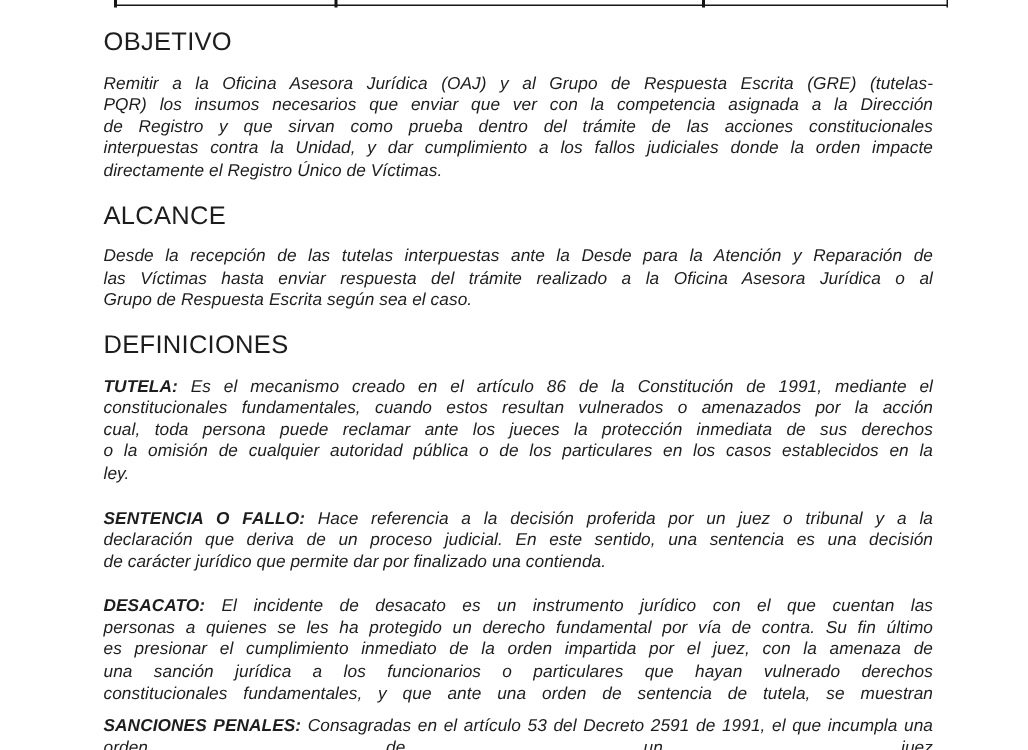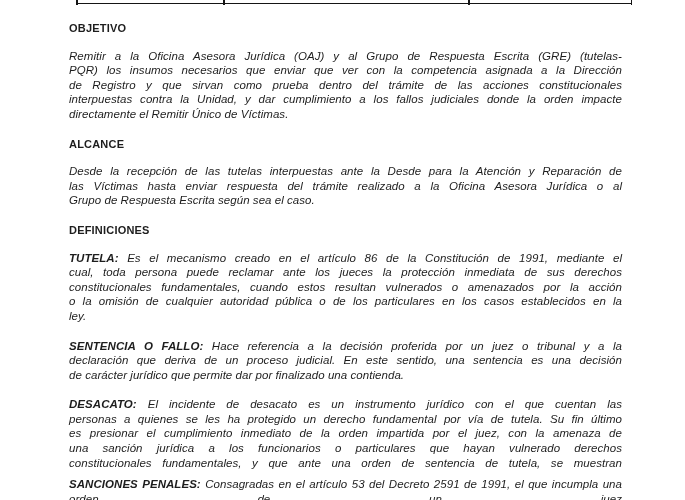--- a/index.html
+++ b/index.html
@@ -28,21 +28,21 @@
   }
   
   #doc {
     position: absolute; left: 69px; top: 21px;
     width: 553px;
     font-size: 11.5px;
     line-height: 14.6px;
     letter-spacing: 0.05px;
   }
   h2.heading {
-    font-size: 11px; font-weight: bold;
+    font-size: 17px; font-weight: normal;
     margin: 0 0 13px 0;
     letter-spacing: 0.2px;
   }
   .para { margin: 0 0 15px 0; }
   .para.clipped { margin-top: -8px; }
   .line { text-align: justify; text-align-last: justify; font-style: italic; }
   .line.last { text-align-last: left; }
   .lead { font-weight: bold; }
 </style>
 </head>
@@ -58,44 +58,44 @@
   </div>
 </div>
 
 <div id="doc">
     <h2 class="heading">OBJETIVO</h2>
     <div class="para">
       <div class="line">Remitir a la Oficina Asesora Jurídica (OAJ) y al Grupo de Respuesta Escrita (GRE) (tutelas-</div>
       <div class="line">PQR) los insumos necesarios que enviar que ver con la competencia asignada a la Dirección</div>
       <div class="line">de Registro y que sirvan como prueba dentro del trámite de las acciones constitucionales</div>
       <div class="line">interpuestas contra la Unidad, y dar cumplimiento a los fallos judiciales donde la orden impacte</div>
-      <div class="line last">directamente el Remitir Único de Víctimas.</div>
+      <div class="line last">directamente el Registro Único de Víctimas.</div>
     </div>
     <h2 class="heading">ALCANCE</h2>
     <div class="para">
       <div class="line">Desde la recepción de las tutelas interpuestas ante la Desde para la Atención y Reparación de</div>
       <div class="line">las Víctimas hasta enviar respuesta del trámite realizado a la Oficina Asesora Jurídica o al</div>
       <div class="line last">Grupo de Respuesta Escrita según sea el caso.</div>
     </div>
     <h2 class="heading">DEFINICIONES</h2>
     <div class="para">
       <div class="line"><b class="lead">TUTELA: </b>Es el mecanismo creado en el artículo 86 de la Constitución de 1991, mediante el</div>
+      <div class="line">constitucionales fundamentales, cuando estos resultan vulnerados o amenazados por la acción</div>
       <div class="line">cual, toda persona puede reclamar ante los jueces la protección inmediata de sus derechos</div>
-      <div class="line">constitucionales fundamentales, cuando estos resultan vulnerados o amenazados por la acción</div>
       <div class="line">o la omisión de cualquier autoridad pública o de los particulares en los casos establecidos en la</div>
       <div class="line last">ley.</div>
     </div>
     <div class="para">
       <div class="line"><b class="lead">SENTENCIA O FALLO: </b>Hace referencia a la decisión proferida por un juez o tribunal y a la</div>
       <div class="line">declaración que deriva de un proceso judicial. En este sentido, una sentencia es una decisión</div>
       <div class="line last">de carácter jurídico que permite dar por finalizado una contienda.</div>
     </div>
     <div class="para">
       <div class="line"><b class="lead">DESACATO: </b>El incidente de desacato es un instrumento jurídico con el que cuentan las</div>
-      <div class="line">personas a quienes se les ha protegido un derecho fundamental por vía de tutela. Su fin último</div>
+      <div class="line">personas a quienes se les ha protegido un derecho fundamental por vía de contra. Su fin último</div>
       <div class="line">es presionar el cumplimiento inmediato de la orden impartida por el juez, con la amenaza de</div>
       <div class="line">una sanción jurídica a los funcionarios o particulares que hayan vulnerado derechos</div>
       <div class="line">constitucionales fundamentales, y que ante una orden de sentencia de tutela, se muestran</div>
     </div>
     <div class="para clipped">
       <div class="line"><b class="lead">SANCIONES PENALES: </b>Consagradas en el artículo 53 del Decreto 2591 de 1991, el que incumpla una orden de un juez</div>
     </div>
   </div>
 
 </body></html>

